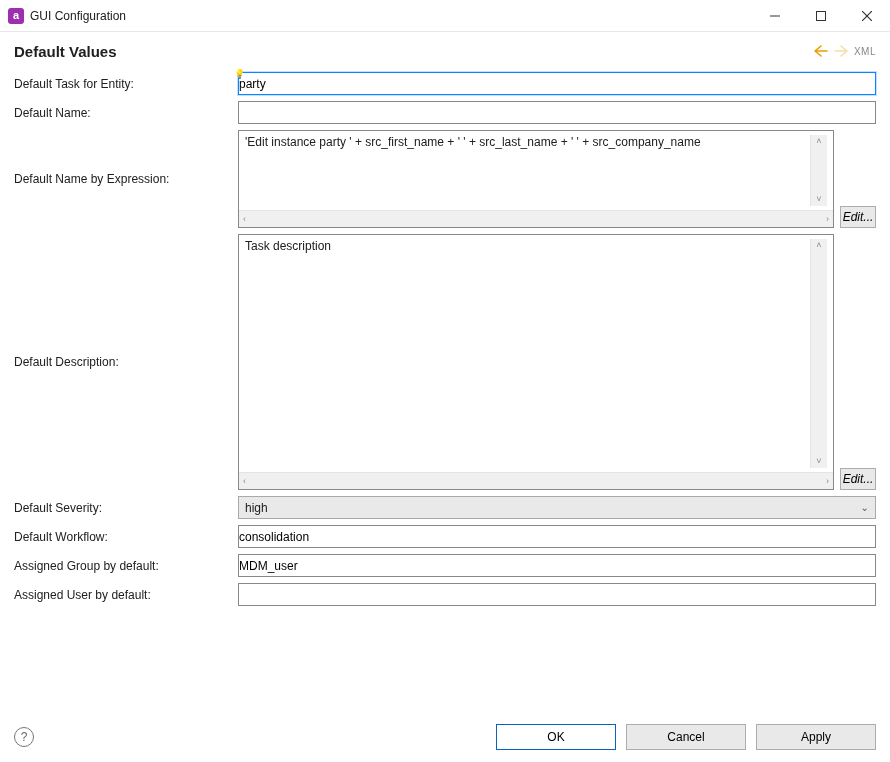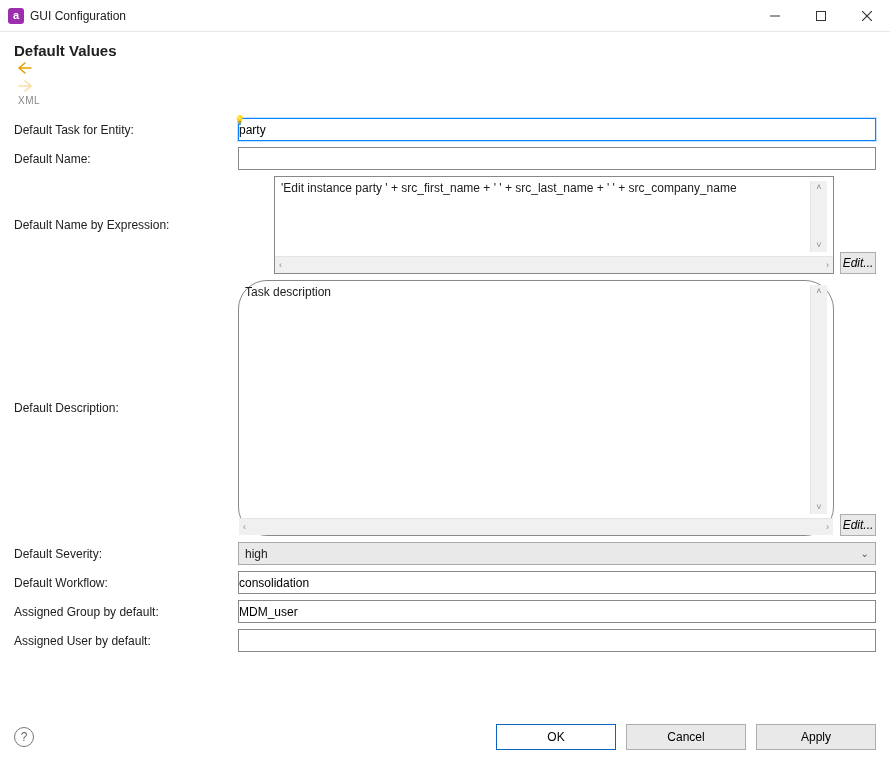--- a/index.html
+++ b/index.html
@@ -33,23 +33,22 @@
   .titlebar-spacer { flex: 1; }
   .win-controls { display: flex; height: 100%; }
   .win-btn {
     width: 46px; height: 100%;
     display: flex; align-items: center; justify-content: center;
     color: #222;
   }
   .win-btn svg { width: 10px; height: 10px; }
 
   .header-row {
-    display: flex; 
+    display: flex; align-items: center;
     padding: 10px 14px 8px 14px;
-    flex-direction: column;
   }
   .page-title {
     font-size: 15px; font-weight: bold;
   }
   .header-spacer { flex: 1; }
   .nav-arrow {
     width: 18px; height: 18px;
     display: flex; align-items: center; justify-content: center;
     margin-left: 2px;
   }
@@ -232,42 +231,42 @@
 
   <div class="form-row">
     <div class="label-cell">Default Name:</div>
     <div class="field-cell">
       <input class="text-field" value="" style="">
     </div>
   </div>
 
   <div class="form-row tall" style="align-items:center;">
     <div class="label-cell">Default Name by Expression:</div>
-    <div class="field-cell" style="align-items:flex-end;margin-left:36px;">
+    <div class="field-cell" style="align-items:flex-end;">
       <div class="ta-wrap" style="height:98px;">
         <div class="ta-body">
           <div class="ta-text">'Edit instance party ' + src_first_name + ' ' + src_last_name + ' ' + src_company_name</div>
           <div class="v-scroll">
             <span class="scroll-arrow">˄</span>
             <span class="scroll-arrow">˅</span>
           </div>
         </div>
         <div class="h-scroll">
           <span class="scroll-arrow">‹</span>
           <span class="scroll-arrow">›</span>
         </div>
       </div>
       <button class="edit-btn">Edit...</button>
     </div>
   </div>
 
   <div class="form-row tall" style="align-items:center; margin-top:2px;">
     <div class="label-cell">Default Description:</div>
     <div class="field-cell" style="align-items:flex-end;">
-      <div class="ta-wrap" style="height:256px;border-radius:29px;">
+      <div class="ta-wrap" style="height:256px;">
         <div class="ta-body">
           <div class="ta-text">Task description</div>
           <div class="v-scroll">
             <span class="scroll-arrow">˄</span>
             <span class="scroll-arrow">˅</span>
           </div>
         </div>
         <div class="h-scroll">
           <span class="scroll-arrow">‹</span>
           <span class="scroll-arrow">›</span>

